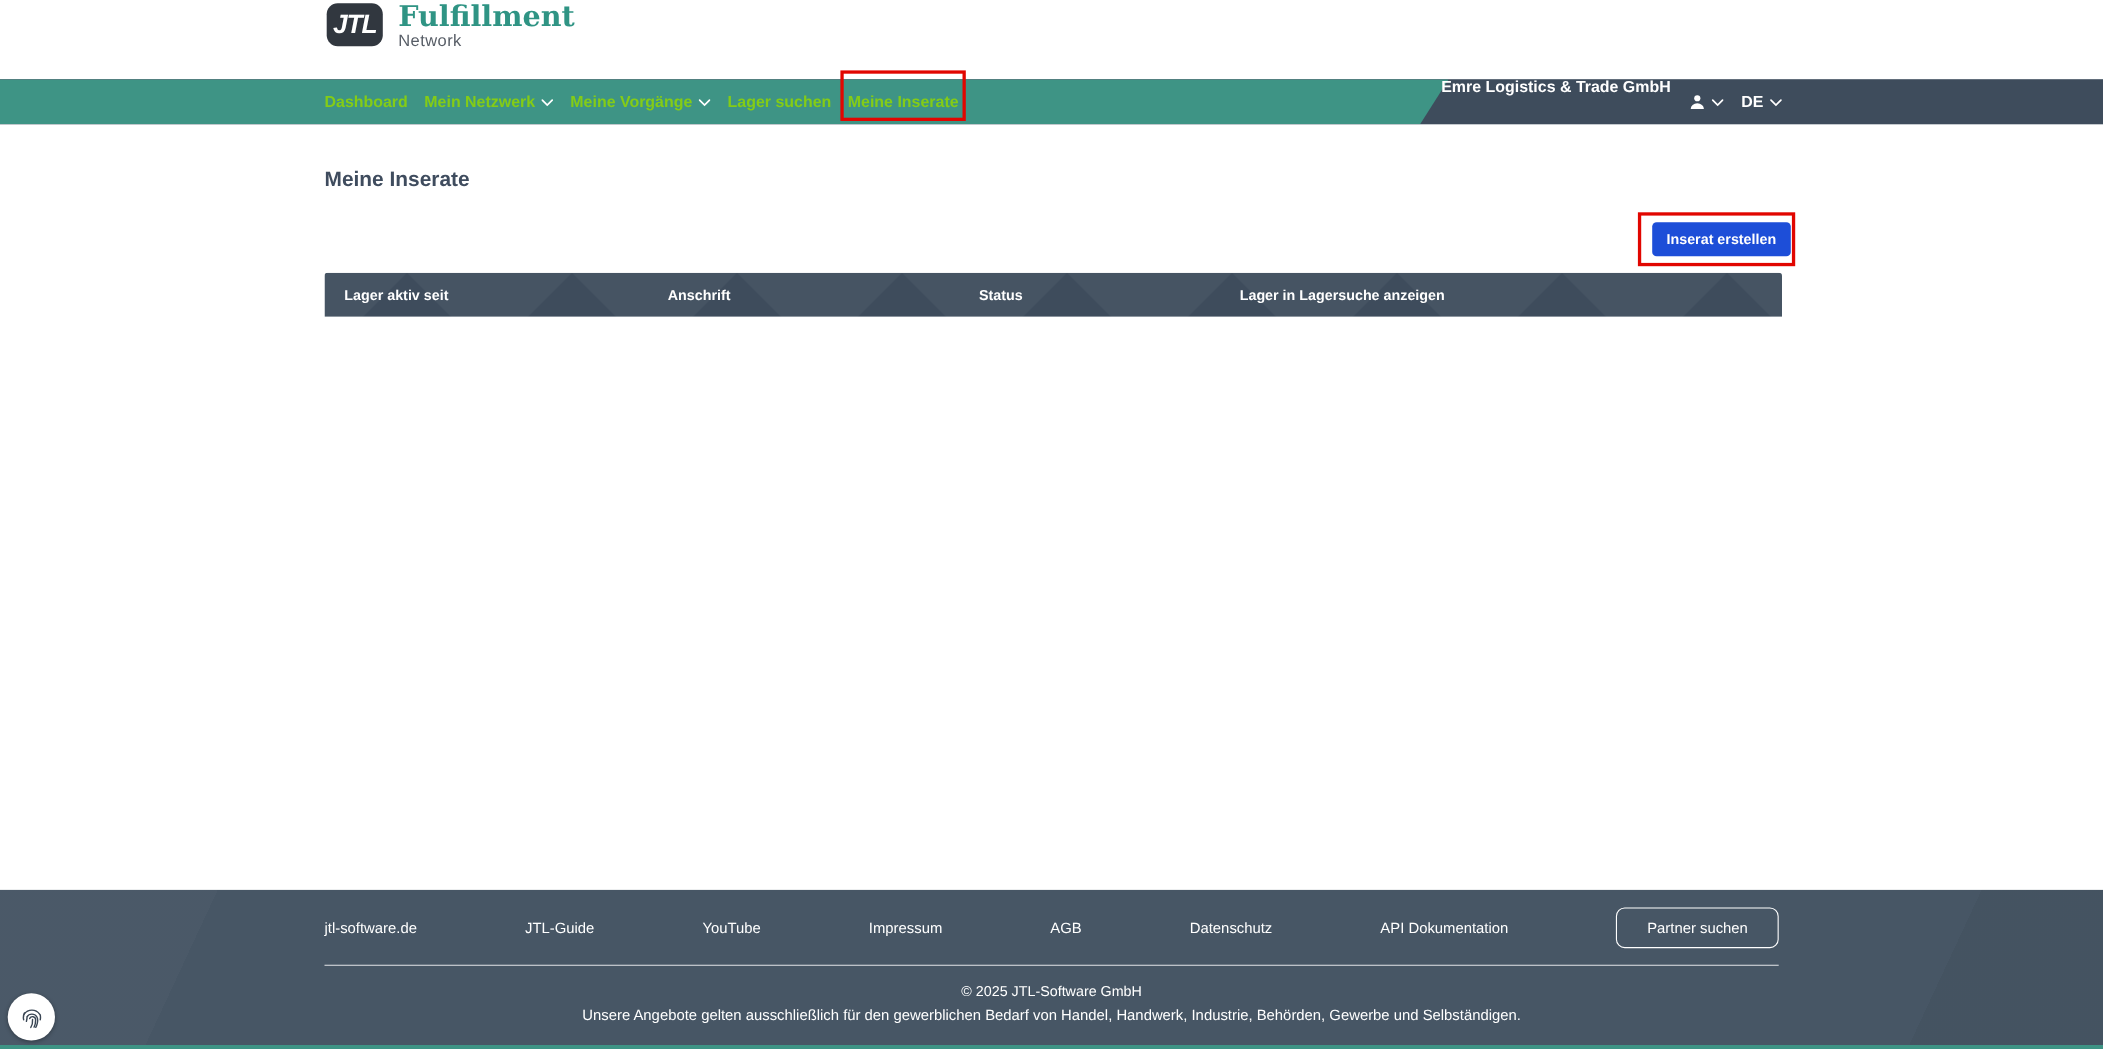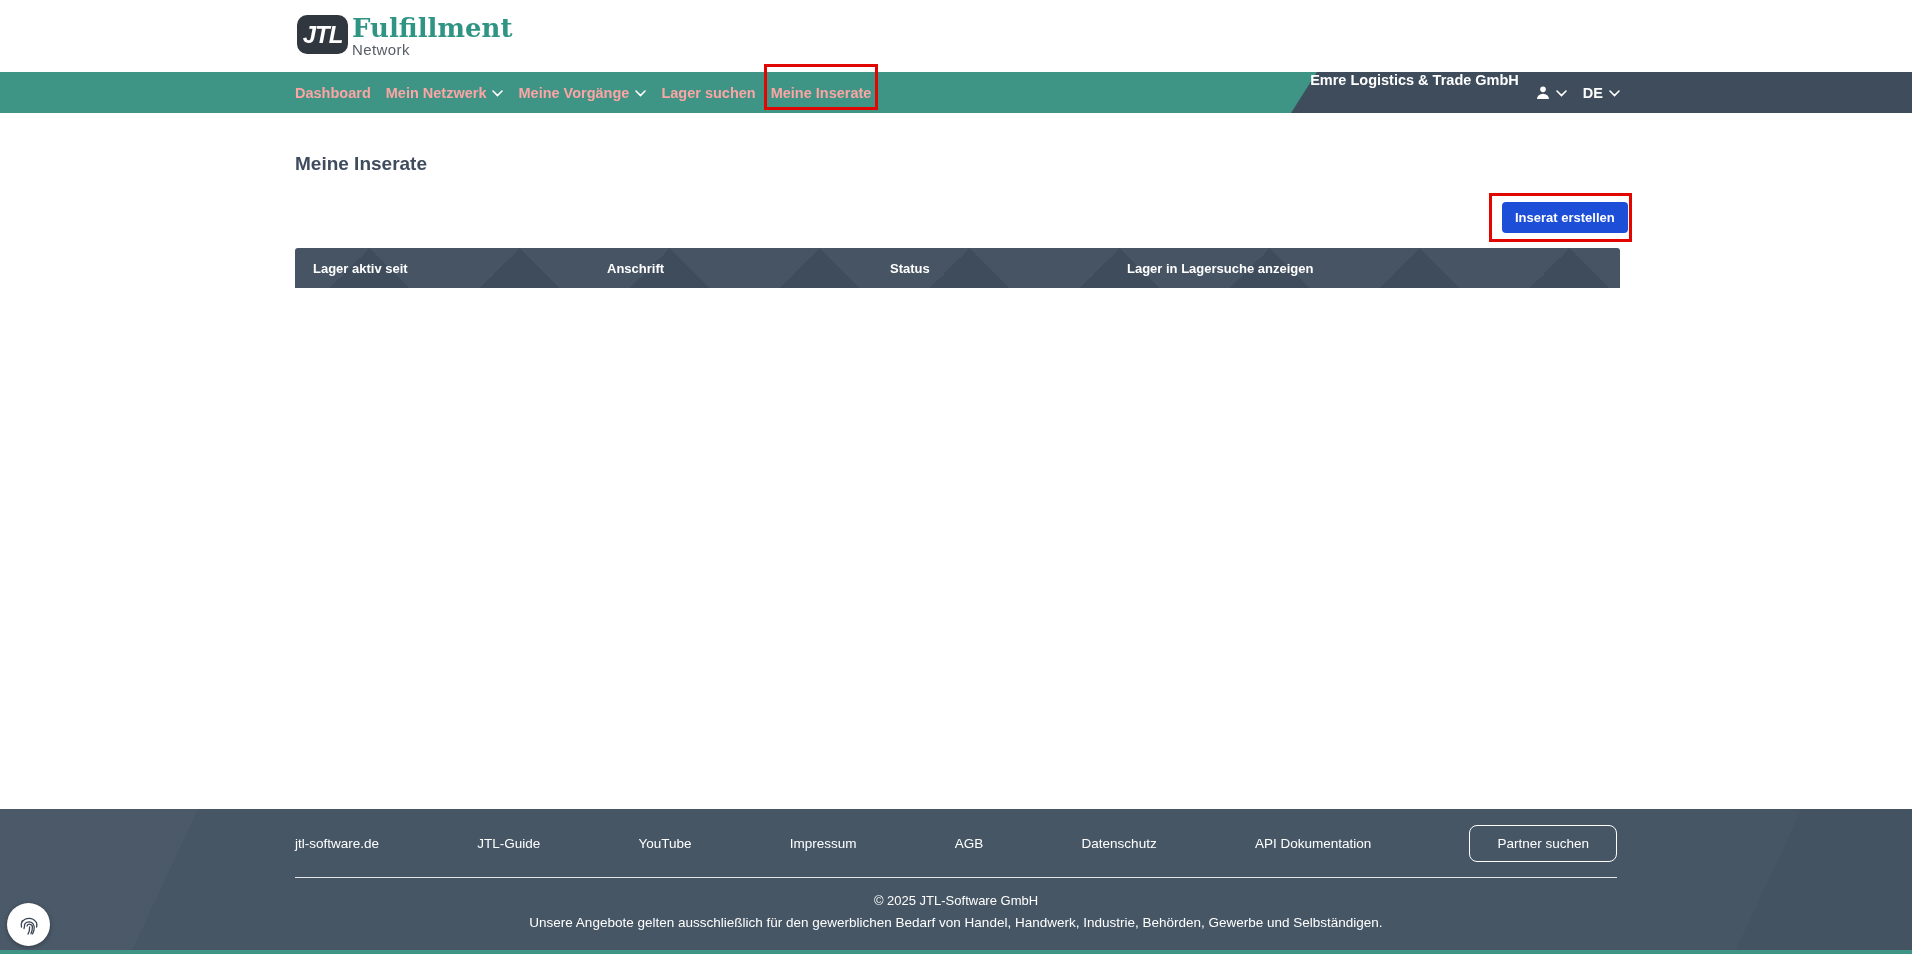--- a/index.html
+++ b/index.html
@@ -1,34 +1,34 @@
 <!DOCTYPE html>
 <html><head>
 <meta charset="utf-8">
 <style>
   html,body{margin:0;padding:0;background:#fff;}
   body{font-family:"Liberation Sans", sans-serif; -webkit-font-smoothing:antialiased;}
   #app{position:relative;width:1912px;height:954px;background:#fff;overflow:hidden;}
 
   
   .header{position:absolute;left:0;top:0;width:100%;height:72px;background:#fff;}
-  .logo-wrap{position:absolute;left:297px;top:15px;display:flex;gap:4px;cursor:pointer;justify-content:space-between;}
+  .logo-wrap{position:absolute;left:297px;top:3px;display:flex;gap:14px;cursor:pointer;justify-content:space-between;}
   .logo-box{width:51px;height:39px;background:#31373f;border-radius:10px;color:#fff;
     display:flex;align-items:center;justify-content:center;font-weight:bold;font-style:italic;
     font-size:24px;letter-spacing:-1px;}
   .brand-col{display:flex;flex-direction:column;justify-content:center;}
   .brand-name{font-family:"DejaVu Serif", serif;font-weight:bold;font-size:26px;color:#2f9484;line-height:1.05;}
   .brand-sub{font-size:15px;color:#575d66;letter-spacing:.4px;line-height:1.1;}
 
   
   .navbar{position:absolute;left:0;top:72px;width:100%;height:41px;background:#3e4c5c;}
   .navbar::before{content:"";position:absolute;inset:0;background:#3e9485;
     clip-path:polygon(0 0,1317px 0,1291px 100%,0 100%);}
   .nav-left{position:absolute;left:295px;top:0;height:41px;display:flex;align-items:center;gap:15px;}
-  .nav-item{position:relative;height:41px;display:flex;align-items:center;gap:6px;color:#fca5a5;
+  .nav-item{position:relative;height:41px;display:flex;align-items:center;gap:6px;color:#84cc16;
     font-size:14.5px;font-weight:600;cursor:pointer;white-space:nowrap;}
   .chev{display:block;margin-top:2px;}
   .annotation-box-nav{position:absolute;left:-7px;right:-7px;top:-8px;bottom:3px;
     border:3px solid #e10600;pointer-events:none;}
   .nav-right{position:absolute;right:292px;top:0;height:41px;display:flex;gap:16px;
     color:#fff;font-size:14.5px;font-weight:600;}
   .acct-group{display:flex;align-items:center;gap:5px;cursor:pointer;}
   .lang-group{display:flex;align-items:center;gap:6px;cursor:pointer;}
 
   

